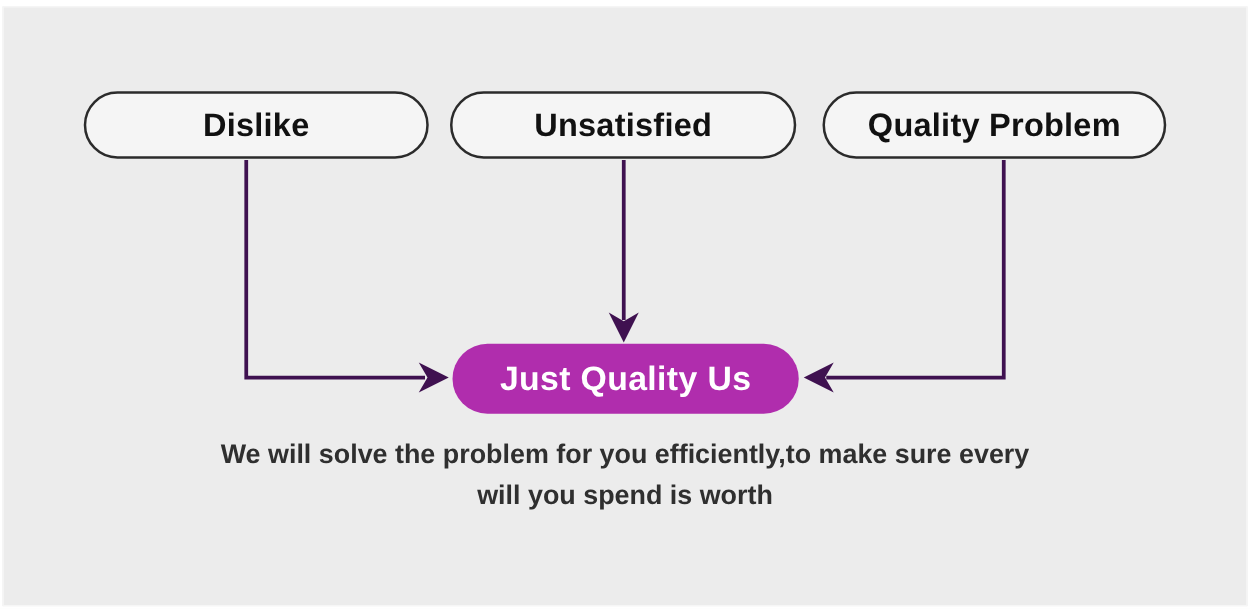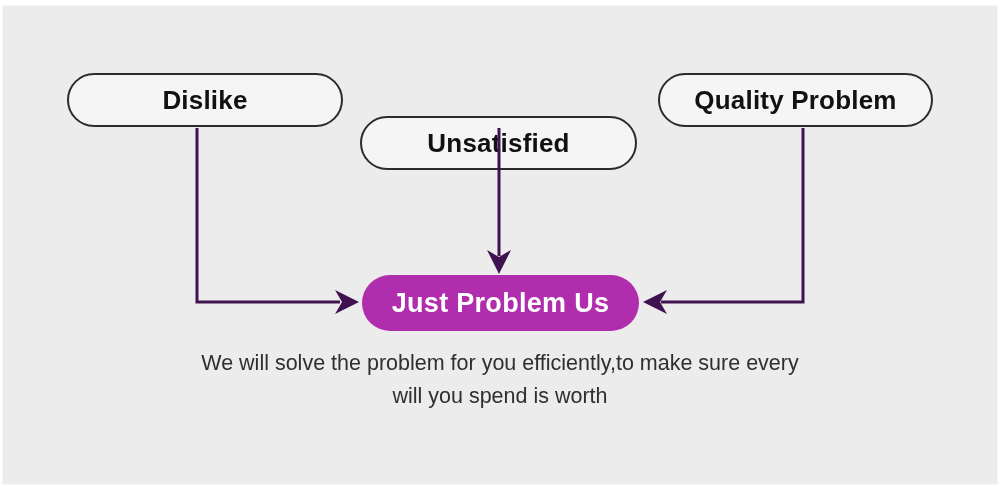--- a/index.html
+++ b/index.html
@@ -31,21 +31,21 @@
     background: #f5f5f5;
     display: flex;
     align-items: center;
     justify-content: center;
     font-weight: bold;
     font-size: 26px;
     color: #111111;
     letter-spacing: 0.2px;
   }
   .pill-dislike   { left: 67px;  top: 73px; width: 276px; }
-  .pill-unsatisfied { left: 360px; top: 73px; width: 277px; margin-top: 43px; }
+  .pill-unsatisfied { left: 360px; top: 73px; width: 277px; }
   .pill-quality   { left: 658px; top: 73px; width: 275px; text-align: center; }
   .contact-button {
     position: absolute;
     left: 362px; top: 275px;
     width: 277px; height: 56px;
     border: none;
     border-radius: 28px;
     background: #b02dad;
     color: #ffffff;
     font-family: "Liberation Sans", "DejaVu Sans", sans-serif;
@@ -64,21 +64,21 @@
     pointer-events: none;
   }
   .caption {
     position: absolute;
     left: 0; top: 347px;
     width: 1000px;
     text-align: center;
     color: #2f2f2f;
     font-size: 21.5px;
     line-height: 33px;
-    font-weight: normal;
+    font-weight: bold;
   }
 </style>
 </head>
 <body>
 
 <div class="canvas"></div>
 
 <div class="stage">
 
   <div class="pill pill-dislike">
@@ -102,21 +102,21 @@
       <path d="M499,128 L499,256" fill="none" stroke-width="3" stroke="#3f1150"></path>
       <polygon points="499,274 487,250 499,257 511,250" fill="#3f1150"></polygon>
     </g>
     <g>
       <path d="M803,128 L803,302 L661,302" fill="none" stroke-width="3" stroke="#3f1150"></path>
       <polygon points="643,302 667,290 660,302 667,314" fill="#3f1150"></polygon>
     </g>
   </svg>
 
   <button class="contact-button">
-    <span>Just Problem Us</span>
+    <span>Just Quality Us</span>
   </button>
 
   <div class="caption">
     <div>We will solve the problem for you efficiently,to make sure every</div>
     <div>will you spend is worth</div>
   </div>
 
 </div>
 
 </body></html>

